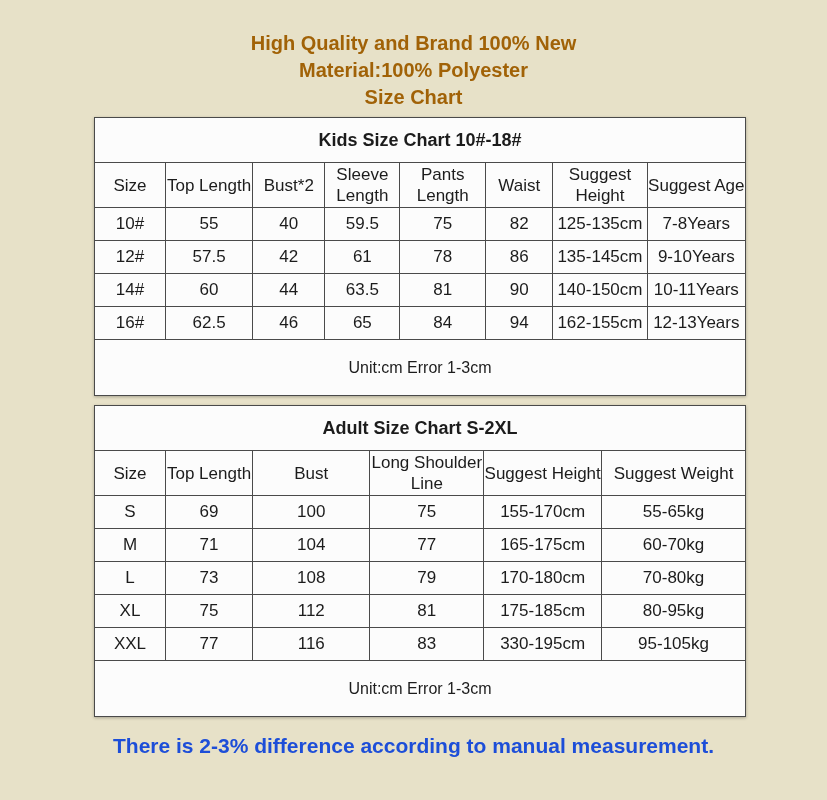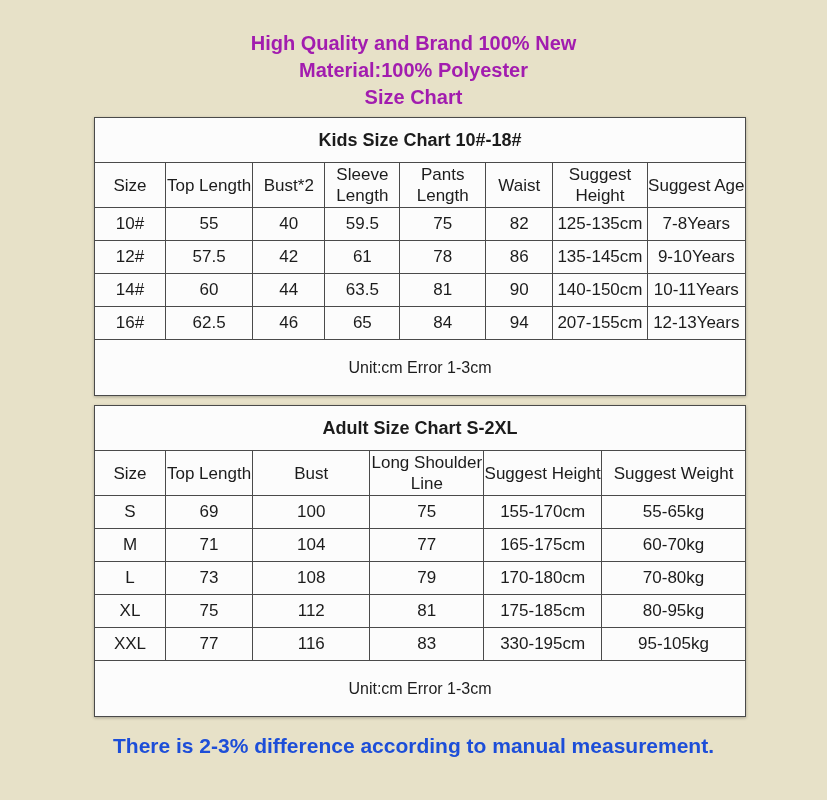--- a/index.html
+++ b/index.html
@@ -14,21 +14,21 @@
     overflow: hidden;
   }
   .page {
     width: 827px;
     height: 800px;
     position: relative;
   }
   .header {
     padding-top: 30px;
     text-align: center;
-    color: #a21caf;
+    color: #a16207;
     font-weight: bold;
     font-size: 20px;
     line-height: 27px;
   }
   .tables {
     margin: 6px 81px 0 94px;
     width: 589px;
   }
   table.size-table {
     border-collapse: collapse;
@@ -139,21 +139,21 @@
             <td>140-150cm</td>
             <td>10-11Years</td>
           </tr>
           <tr class="data-row">
             <td>16#</td>
             <td>62.5</td>
             <td>46</td>
             <td>65</td>
             <td>84</td>
             <td>94</td>
-            <td>207-155cm</td>
+            <td>162-155cm</td>
             <td>12-13Years</td>
           </tr>
           <tr class="unit-row">
             <td colspan="8">Unit:cm Error 1-3cm</td>
           </tr>
         </tbody>
       </table>
 
     <table class="size-table adult">
         <colgroup>

